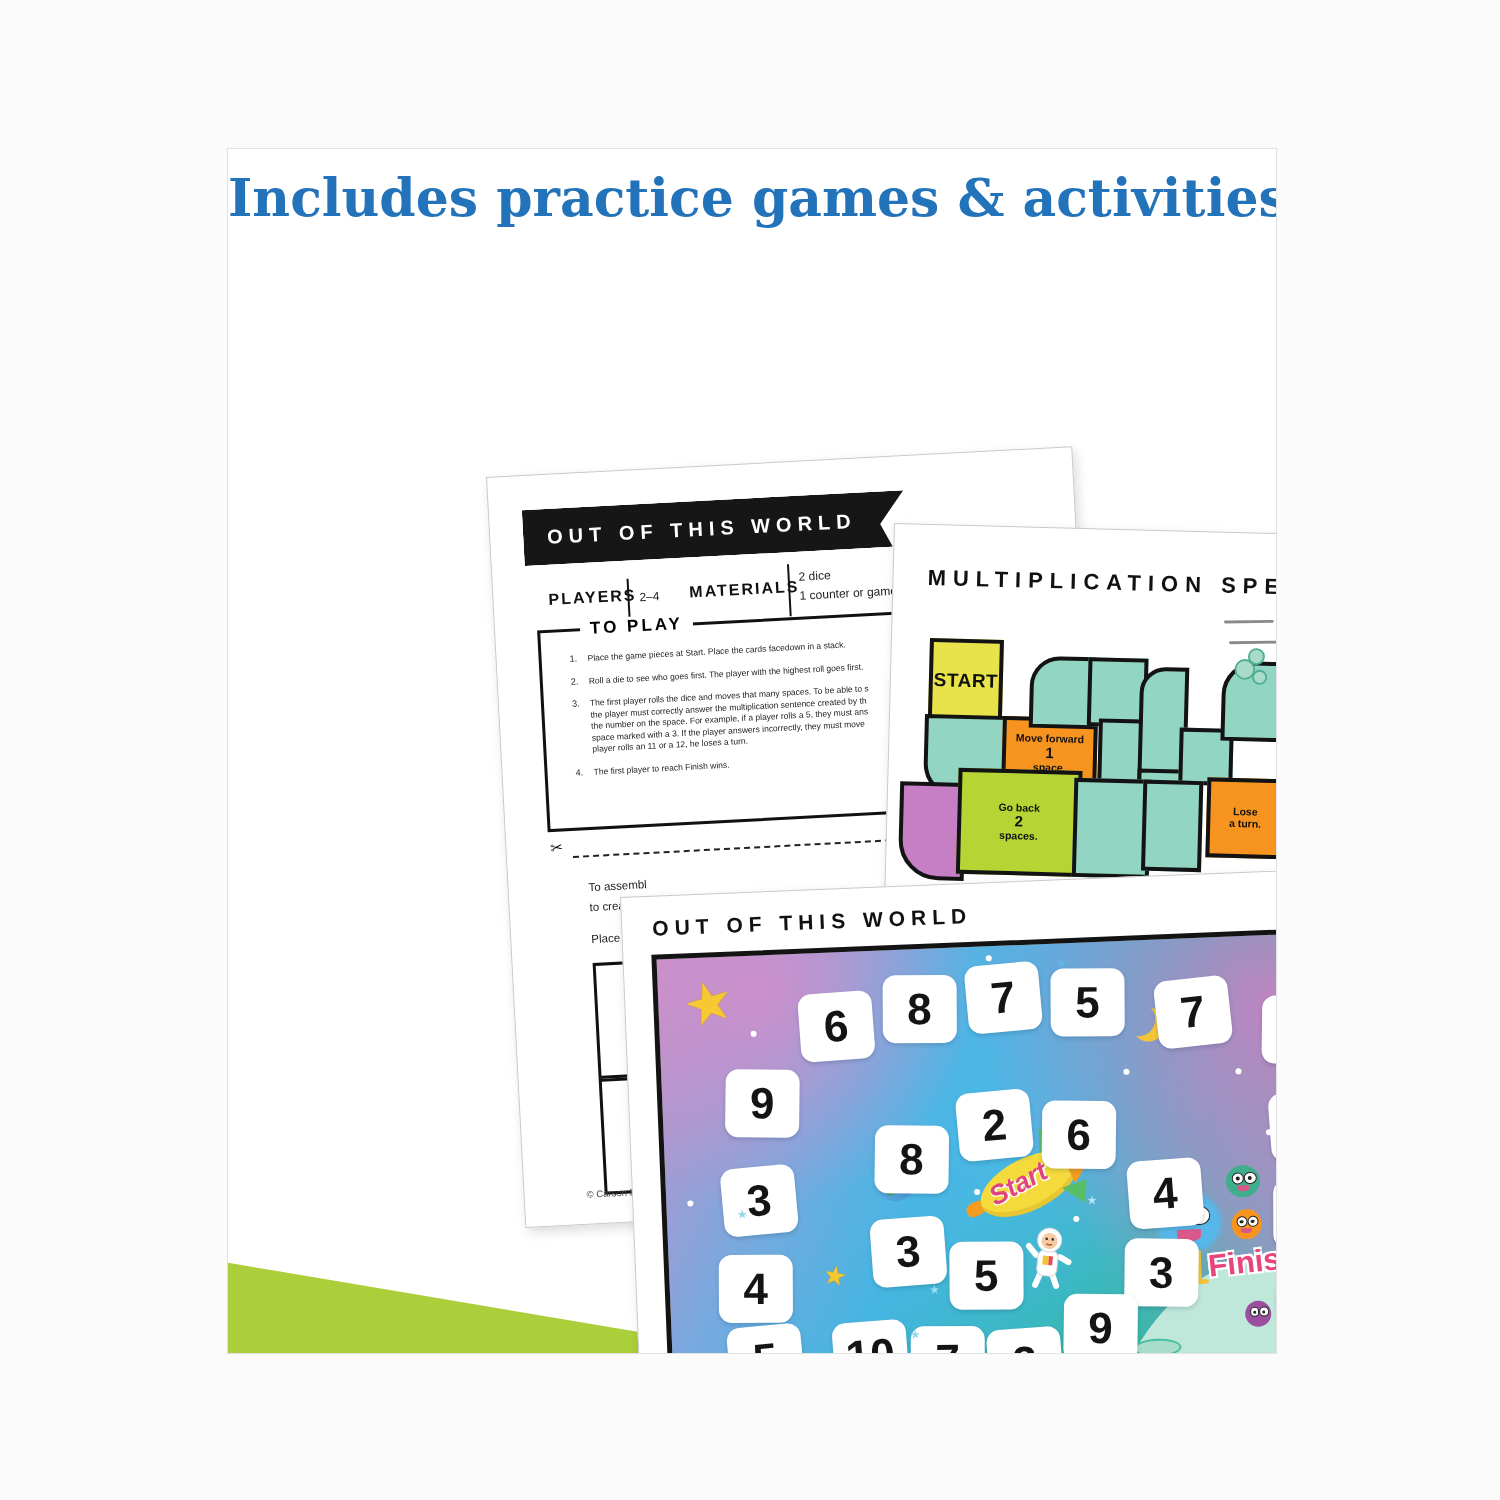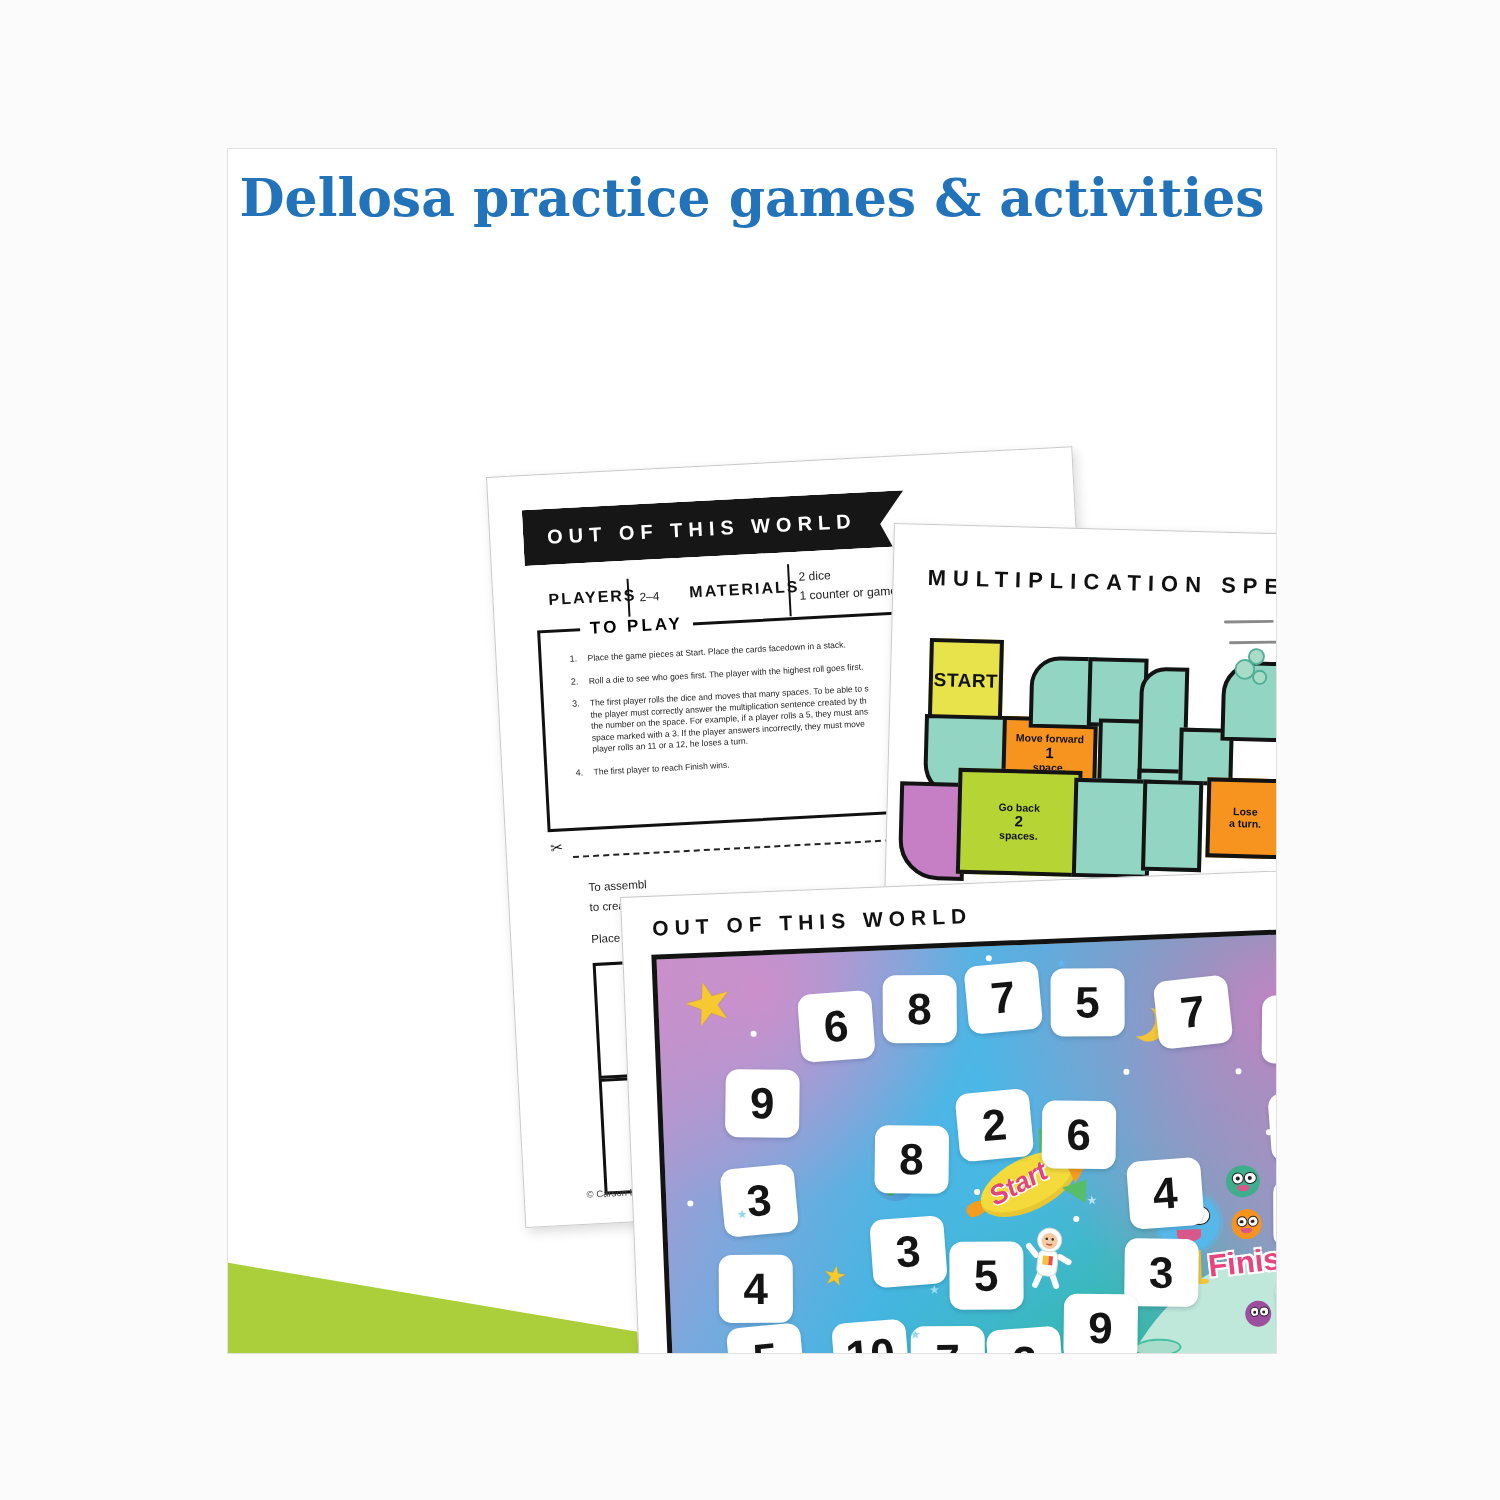--- a/index.html
+++ b/index.html
@@ -82,21 +82,21 @@
 </style>
 <style>#header .hl::before{background:#a9d9f4;}#tri-green{background:#aacf3a;}#tri-purple{background:#bf7cbc;}#finish-label{color:#e8457d;}</style></head>
 <body>
 
 <div id="stage">
   <div id="card">
 
     <div class="tri" id="tri-green"></div>
     <div class="tri" id="tri-purple"></div>
 
-    <div id="header" style="color: rgb(34, 115, 185);"><span>Dellosa </span><span class="hl" style="--hl: #a9d9f4;">practice games &amp; activities</span></div>
+    <div id="header" style="color: rgb(34, 115, 185);"><span>Includes </span><span class="hl" style="--hl: #a9d9f4;">practice games &amp; activities</span></div>
 
     <div class="page" id="page-instructions">
       <div id="banner">
         <span class="t">OUT OF THIS WORLD</span>
       </div>
       <div class="prow">
         <span class="plabel" style="left:55px;">PLAYERS</span>
         <span class="pdiv" style="left:134px;top:6px;height:44px;"></span>
         <span class="pval" style="left:146px;top:18px;">2–4</span>
         <span class="plabel" style="left:196px;">MATERIALS</span>

